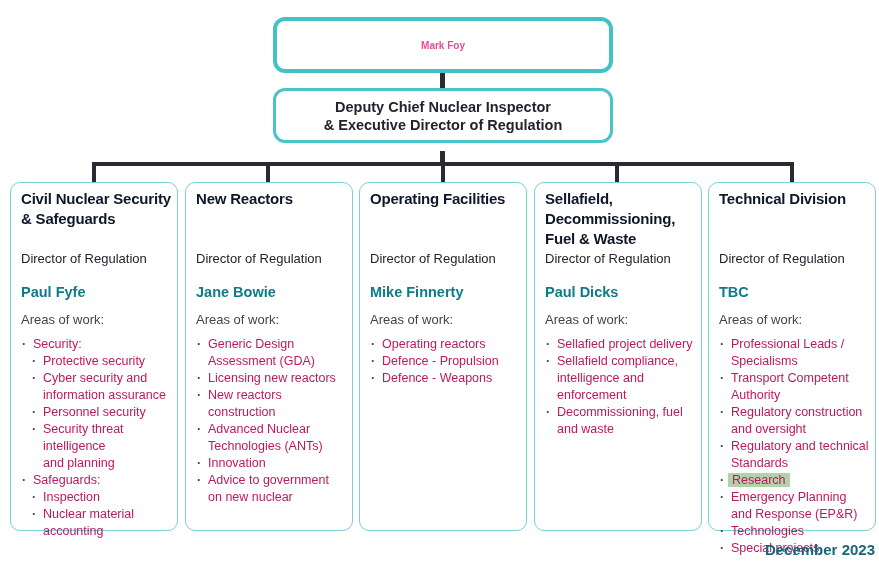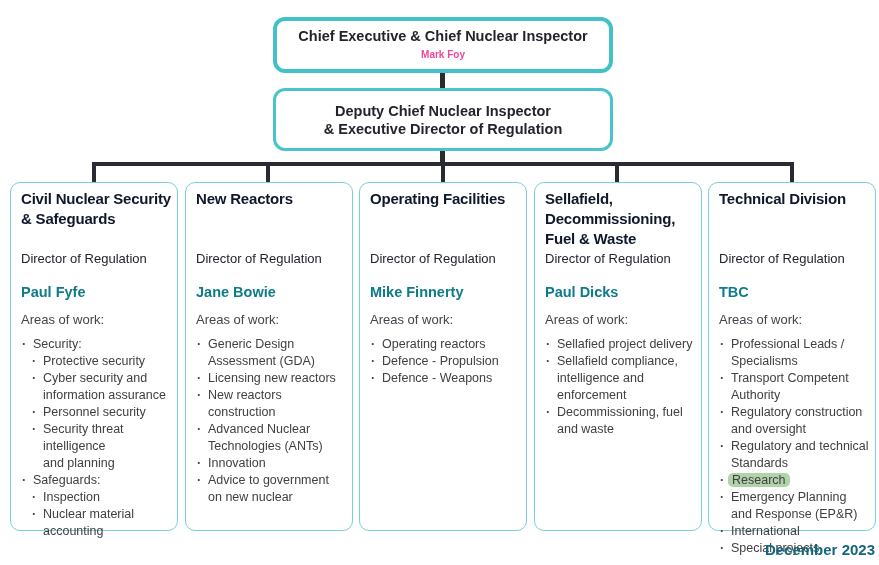--- a/index.html
+++ b/index.html
@@ -20,21 +20,21 @@
     box-sizing: border-box;
     background: #ffffff;
     display: flex;
     flex-direction: column;
     align-items: center;
     justify-content: center;
     text-align: center;
     border-radius: 12px;
   }
   .box-top   { top: 17px; height: 56px; border: 4px solid #42c1c9; }
-  .box-deputy{ top: 88px; height: 63px; border: 3px solid #4ac3ca; }
+  .box-deputy{ top: 88px; height: 55px; border: 3px solid #4ac3ca; }
   .box-title {
     font-weight: bold; font-size: 14.5px; line-height: 18px;
     color: #23232e; white-space: pre-line;
   }
   .box-name  {
     font-weight: bold; font-size: 10px; line-height: 18px;
     color: #ec4899; margin-top: 1px;
   }
 
   
@@ -75,62 +75,61 @@
     line-height: 18px; margin-top: 16px;
   }
   .areas-label {
     font-size: 13px; color: #43434c; margin-top: 11px; line-height: 15px;
   }
   .areas-list {
     list-style: none;
     margin: 9px 0 0 0;
     padding: 0;
     font-size: 12.5px;
-    color: #404040;
+    color: #be185d;
   }
   .areas-list li {
     position: relative;
     padding-left: 12px;
     padding-right: 2px;
     line-height: 17px;
     white-space: pre-line;
   }
   .areas-list li::before {
     content: "\00B7";
     position: absolute;
     left: 1px;
     top: 0;
     font-weight: bold;
     color: #43434c;
   }
   .areas-list li.lvl2 { margin-left: 10px; }
   .hl {
     background: #b2d3aa;
-    border-radius: 5px;
+    border-radius: 0;
     padding: 0 4px;
     margin-left: -3px;
   }
 
   
   .footer-date {
     position: absolute;
     top: 541px;
     right: 4px;
     font-size: 15px;
     font-weight: bold;
     color: #14677c;
   }
 </style>
 </head>
 <body>
 
 <div class="page">
 
   <div class="lead-box box-top">
-    <div class="box-title">Chief Executive &amp; Chief Nuclear Inspector</div>
     <div class="box-name">Mark Foy</div>
   </div>
 
   <div class="stub stub-top"></div>
 
   <div class="lead-box box-deputy">
     <div class="box-title">Deputy Chief Nuclear Inspector
 &amp; Executive Director of Regulation</div>
   </div>
 
@@ -214,20 +213,20 @@
       <div class="director-name">TBC</div>
     </div>
     <div class="areas-label">Areas of work:</div>
     <ul class="areas-list">
           <li class="lvl1"><span>Professional Leads / Specialisms</span></li>
           <li class="lvl1"><span>Transport Competent Authority</span></li>
           <li class="lvl1"><span>Regulatory construction and oversight</span></li>
           <li class="lvl1"><span>Regulatory and technical Standards</span></li>
           <li class="lvl1"><span class="hl">Research</span></li>
           <li class="lvl1"><span>Emergency Planning and Response (EP&amp;R)</span></li>
-          <li class="lvl1"><span>International</span></li>
+          <li class="lvl1"><span>Technologies</span></li>
           <li class="lvl1"><span>Special projects</span></li>
         </ul>
   </section>
     </div>
 
   <div class="footer-date">December 2023</div>
 </div>
 
 </body></html>

